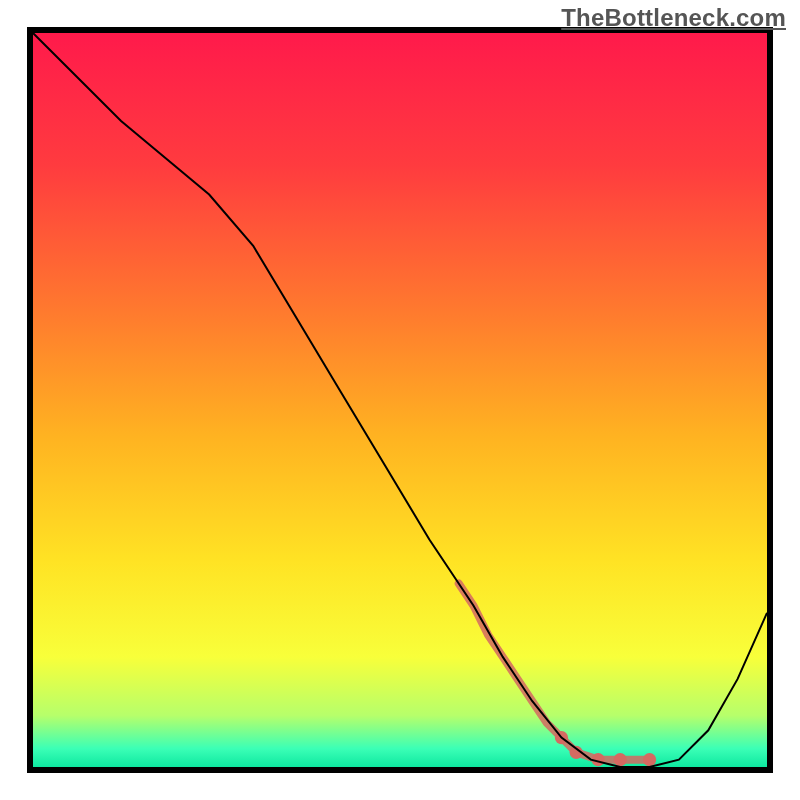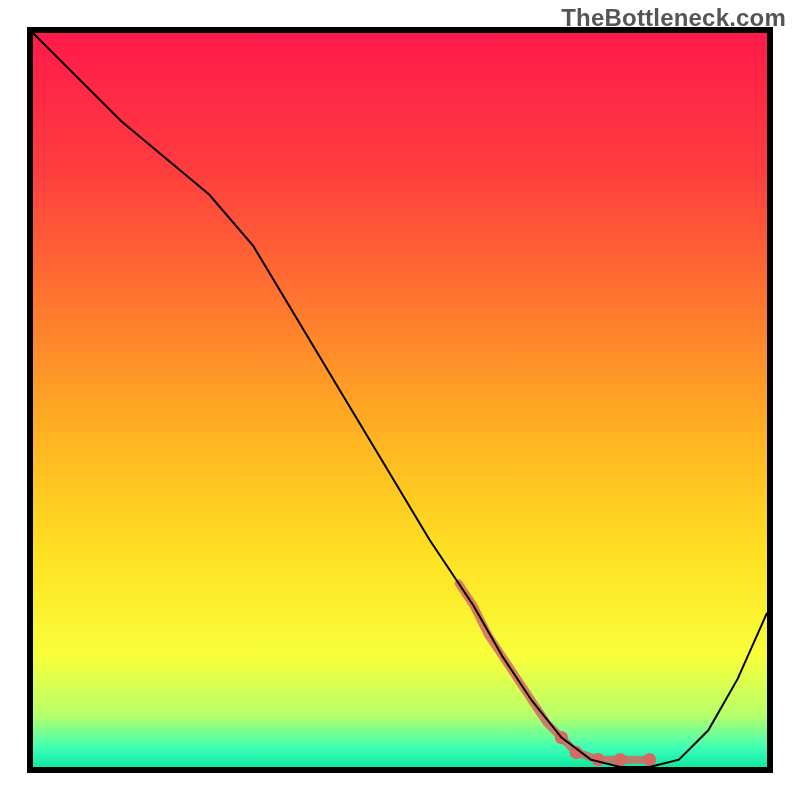--- a/index.html
+++ b/index.html
@@ -18,20 +18,21 @@
   }
   .watermark {
     position: absolute;
     top: 4px;
     right: 14px;
     font-size: 24px;
     font-weight: 600;
     color: #555555;
     letter-spacing: 0.2px;
     z-index: 10;
+    text-decoration: underline;
   }
   .plot-frame {
     position: absolute;
     left: 27px;
     top: 27px;
     width: 746px;
     height: 746px;
     border: 6px solid #000000;
     box-sizing: border-box;
     overflow: hidden;

